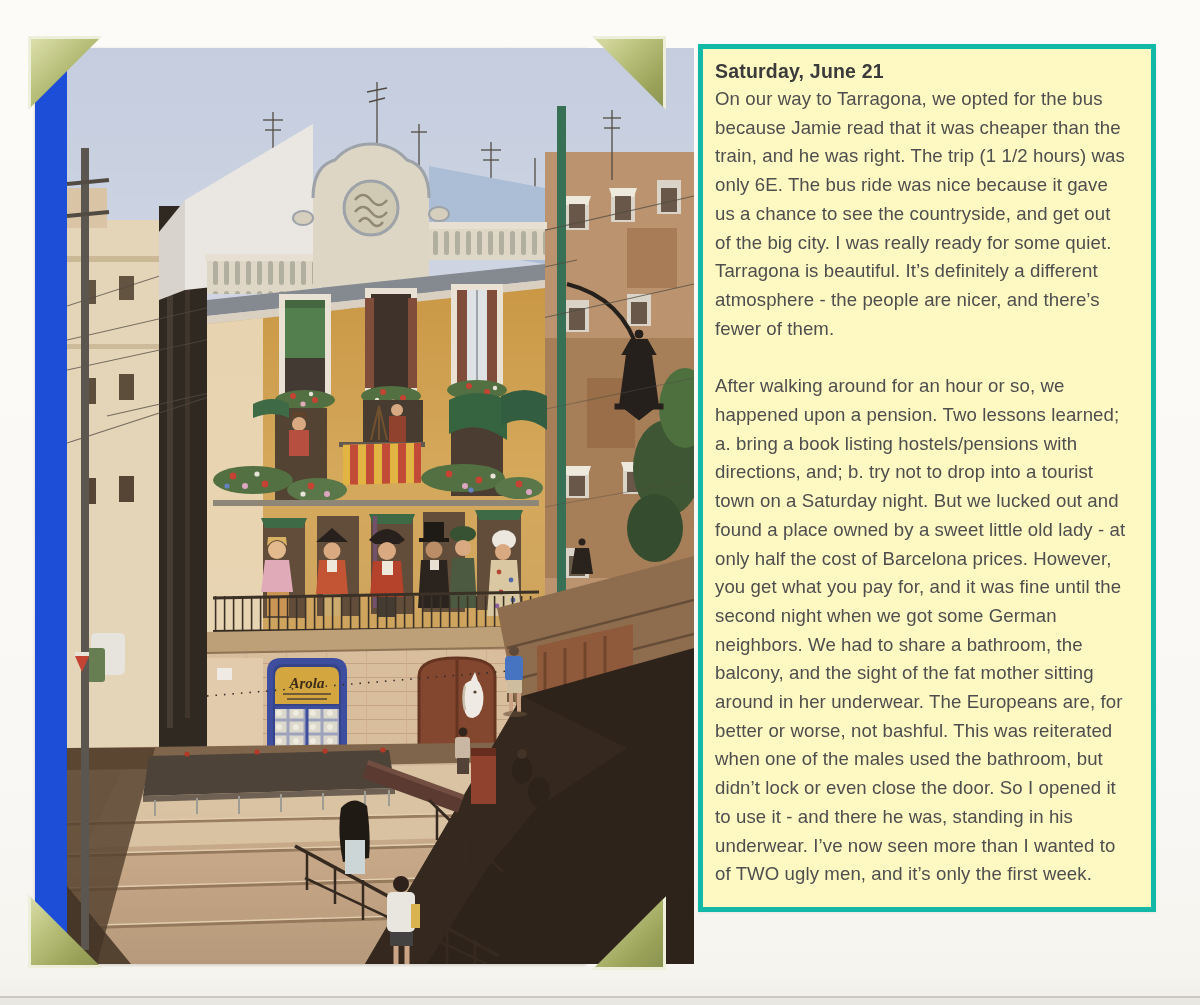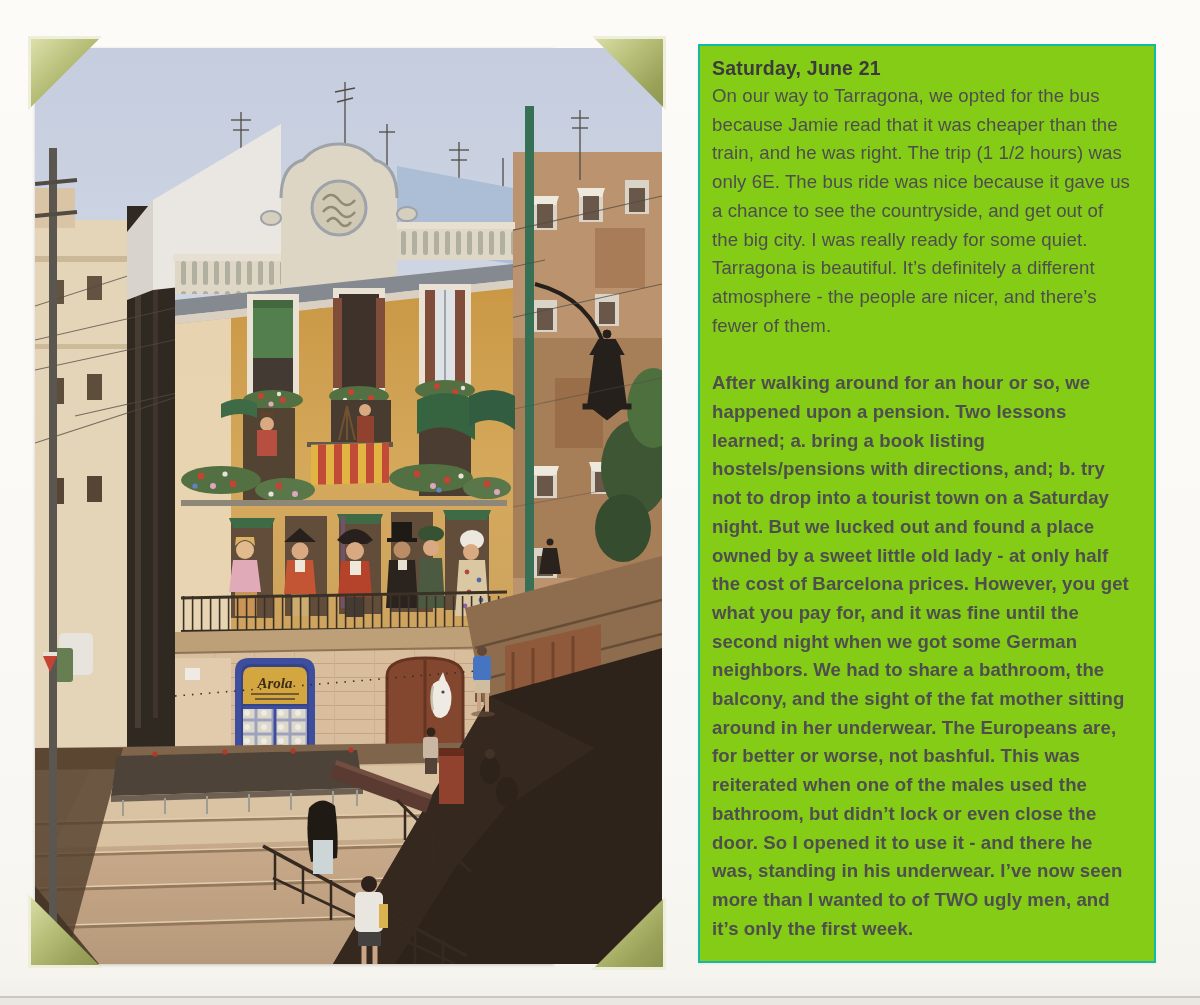--- a/index.html
+++ b/index.html
@@ -10,20 +10,21 @@
   }
   .page-edge{
     position:absolute;left:0;right:0;bottom:0;height:7px;
     background:#e9e7e2;border-top:2px solid #ccc8c1;
   }
   
   .photo{
     position:absolute;left:35px;top:48px;width:519px;height:916px;
     box-shadow:0 1px 3px rgba(90,80,70,.28);
     background:#1d4ed8;
+    padding-left:32px;
   }
   .photo svg{display:block;}
   
   .corner{position:absolute;width:74px;height:74px;filter:drop-shadow(0 1px 1px rgba(80,80,60,.35));}
   .corner::before{content:"";position:absolute;inset:0;background:#edefdb;}
   .corner::after{content:"";position:absolute;inset:0;
     background:linear-gradient(135deg,#dde0ab 0%,#b8bf79 40%,#9aa259 75%,#8b9450 100%);}
   .corner.tl{left:28px;top:36px;}
   .corner.tl,.corner.tl::before,.corner.tl::after{clip-path:polygon(0 0,100% 0,0 100%);}
   .corner.tl::after{transform:translate(3px,3px);}
@@ -32,33 +33,33 @@
   .corner.tr::after{transform:translate(-3px,3px);}
   .corner.bl{left:28px;top:894px;}
   .corner.bl,.corner.bl::before,.corner.bl::after{clip-path:polygon(0 0,0 100%,100% 100%);}
   .corner.bl::after{transform:translate(3px,-3px);}
   .corner.br{left:592px;top:896px;}
   .corner.br,.corner.br::before,.corner.br::after{clip-path:polygon(100% 0,100% 100%,0 100%);}
   .corner.br::after{transform:translate(-3px,-3px);}
   
   .journal{
     position:absolute;left:698px;top:44px;width:458px;min-height:800px;
-    background:#84cc16;border:2px solid #14b8a6;
+    background:#fef9c3;border:5px solid #14b8a6;
     box-shadow:0 1px 2px rgba(120,110,95,.10);
     padding:8px 16px 18px 12px;box-sizing:border-box;
   }
   .journal h2{
     font-size:19.5px;line-height:28px;margin:0;color:#3b3b3b;
     font-weight:bold;letter-spacing:.2px;
   }
   .journal p{
     font-size:18.6px;line-height:28.7px;margin:0 4px 29px 0;color:#4e4e4e;
     letter-spacing:.1px;
   }
-  .journal p:last-child{margin-bottom:0;font-weight:bold;}
+  .journal p:last-child{margin-bottom:0;}
 </style>
 </head>
 <body>
 
 <div class="photo">
 <svg viewBox="0 0 627 916" width="627" height="916" xmlns="http://www.w3.org/2000/svg">
   <defs>
     <linearGradient id="sky" x1="0" y1="0" x2="0" y2="1">
       <stop offset="0" stop-color="#c3cde1"></stop>
           <stop offset="1" stop-color="#d3d9e6"></stop>

